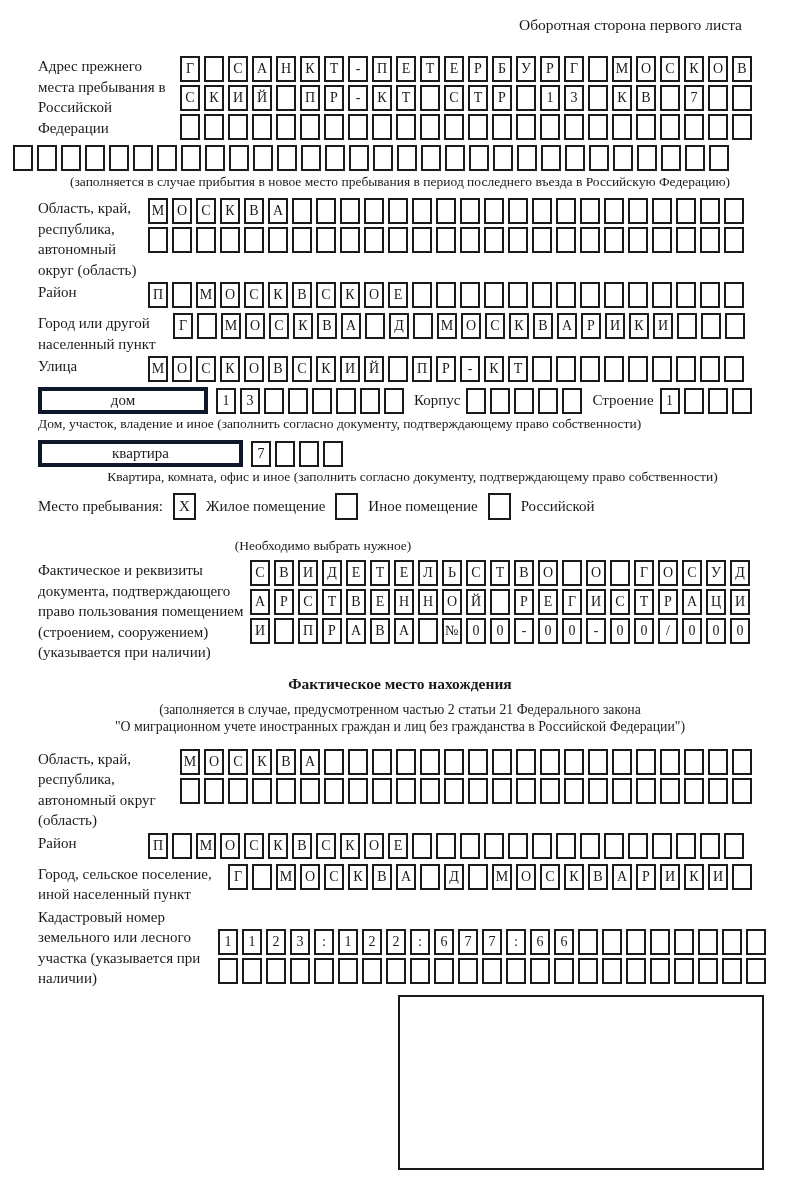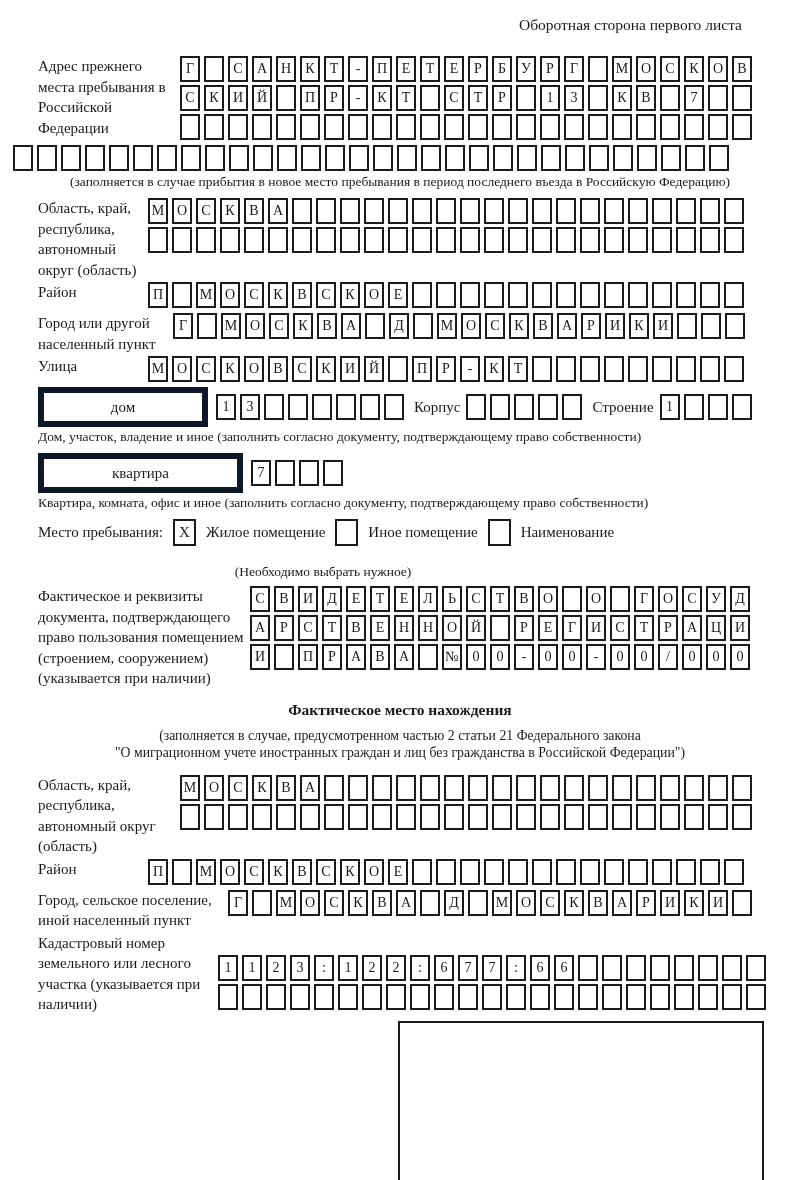--- a/index.html
+++ b/index.html
@@ -27,21 +27,21 @@
   .w160 { flex:0 0 160px; }
   .w215 { flex:0 0 215px; }
   .w205 { flex:0 0 205px; }
   .w237 { flex:0 0 237px; }
 
   .note-center { text-align:center; font-size:13.5px; margin:2px 0 8px 0; }
   .section-title { text-align:center; font-weight:bold; font-size:15.5px; margin:6px 0 8px 0; }
 
   .inline-row { display:flex; align-items:center; margin-left:25px; margin-bottom:2px; }
   .type-box {
-    height:40px; border:6px solid #0f172a; display:flex;
+    height:27px; border:4px solid #0f172a; display:flex;
     align-items:center; justify-content:center; margin-right:8px;
   }
   .type-box.dom { width:170px; }
   .type-box.kv  { width:205px; }
   .inline-label { margin:0 6px; white-space:nowrap; }
 
   .checkbox {
     display:inline-flex; width:23px; height:27px; border:2px solid #1a1a1a;
     align-items:center; justify-content:center; font-size:15px; margin:0 10px;
   }
@@ -363,30 +363,30 @@
 
   <div class="inline-row">
     <div class="type-box kv">квартира</div>
     <div class="cells-row" style="margin-bottom:0">
         <span class="cell">7</span>
         <span class="cell"></span>
         <span class="cell"></span>
         <span class="cell"></span>
       </div>
   </div>
-  <div class="note-center" style="text-align:left; padding-left:25px;">Квартира, комната, офис и иное (заполнить согласно документу, подтверждающему право собственности)</div>
+  <div class="note-center" style="text-align:center; padding-left:25px;">Квартира, комната, офис и иное (заполнить согласно документу, подтверждающему право собственности)</div>
 
   <div class="stay-row">
     <span>Место пребывания:</span>
     <span class="checkbox">X</span>
     <span>Жилое помещение</span>
     <span class="checkbox"></span>
     <span>Иное помещение</span>
     <span class="checkbox"></span>
-    <span>Наименование</span>
+    <span>Российской</span>
   </div>
   <div class="stay-note">(Необходимо выбрать нужное)</div>
 
   <div class="field">
     <div class="flabel w237">Фактическое и реквизиты документа, подтверждающего право пользования помещением (строением, сооружением) (указывается при наличии)</div>
     <div>
       <div class="cells-row">
           <span class="cell">С</span>
           <span class="cell">В</span>
           <span class="cell">И</span>

